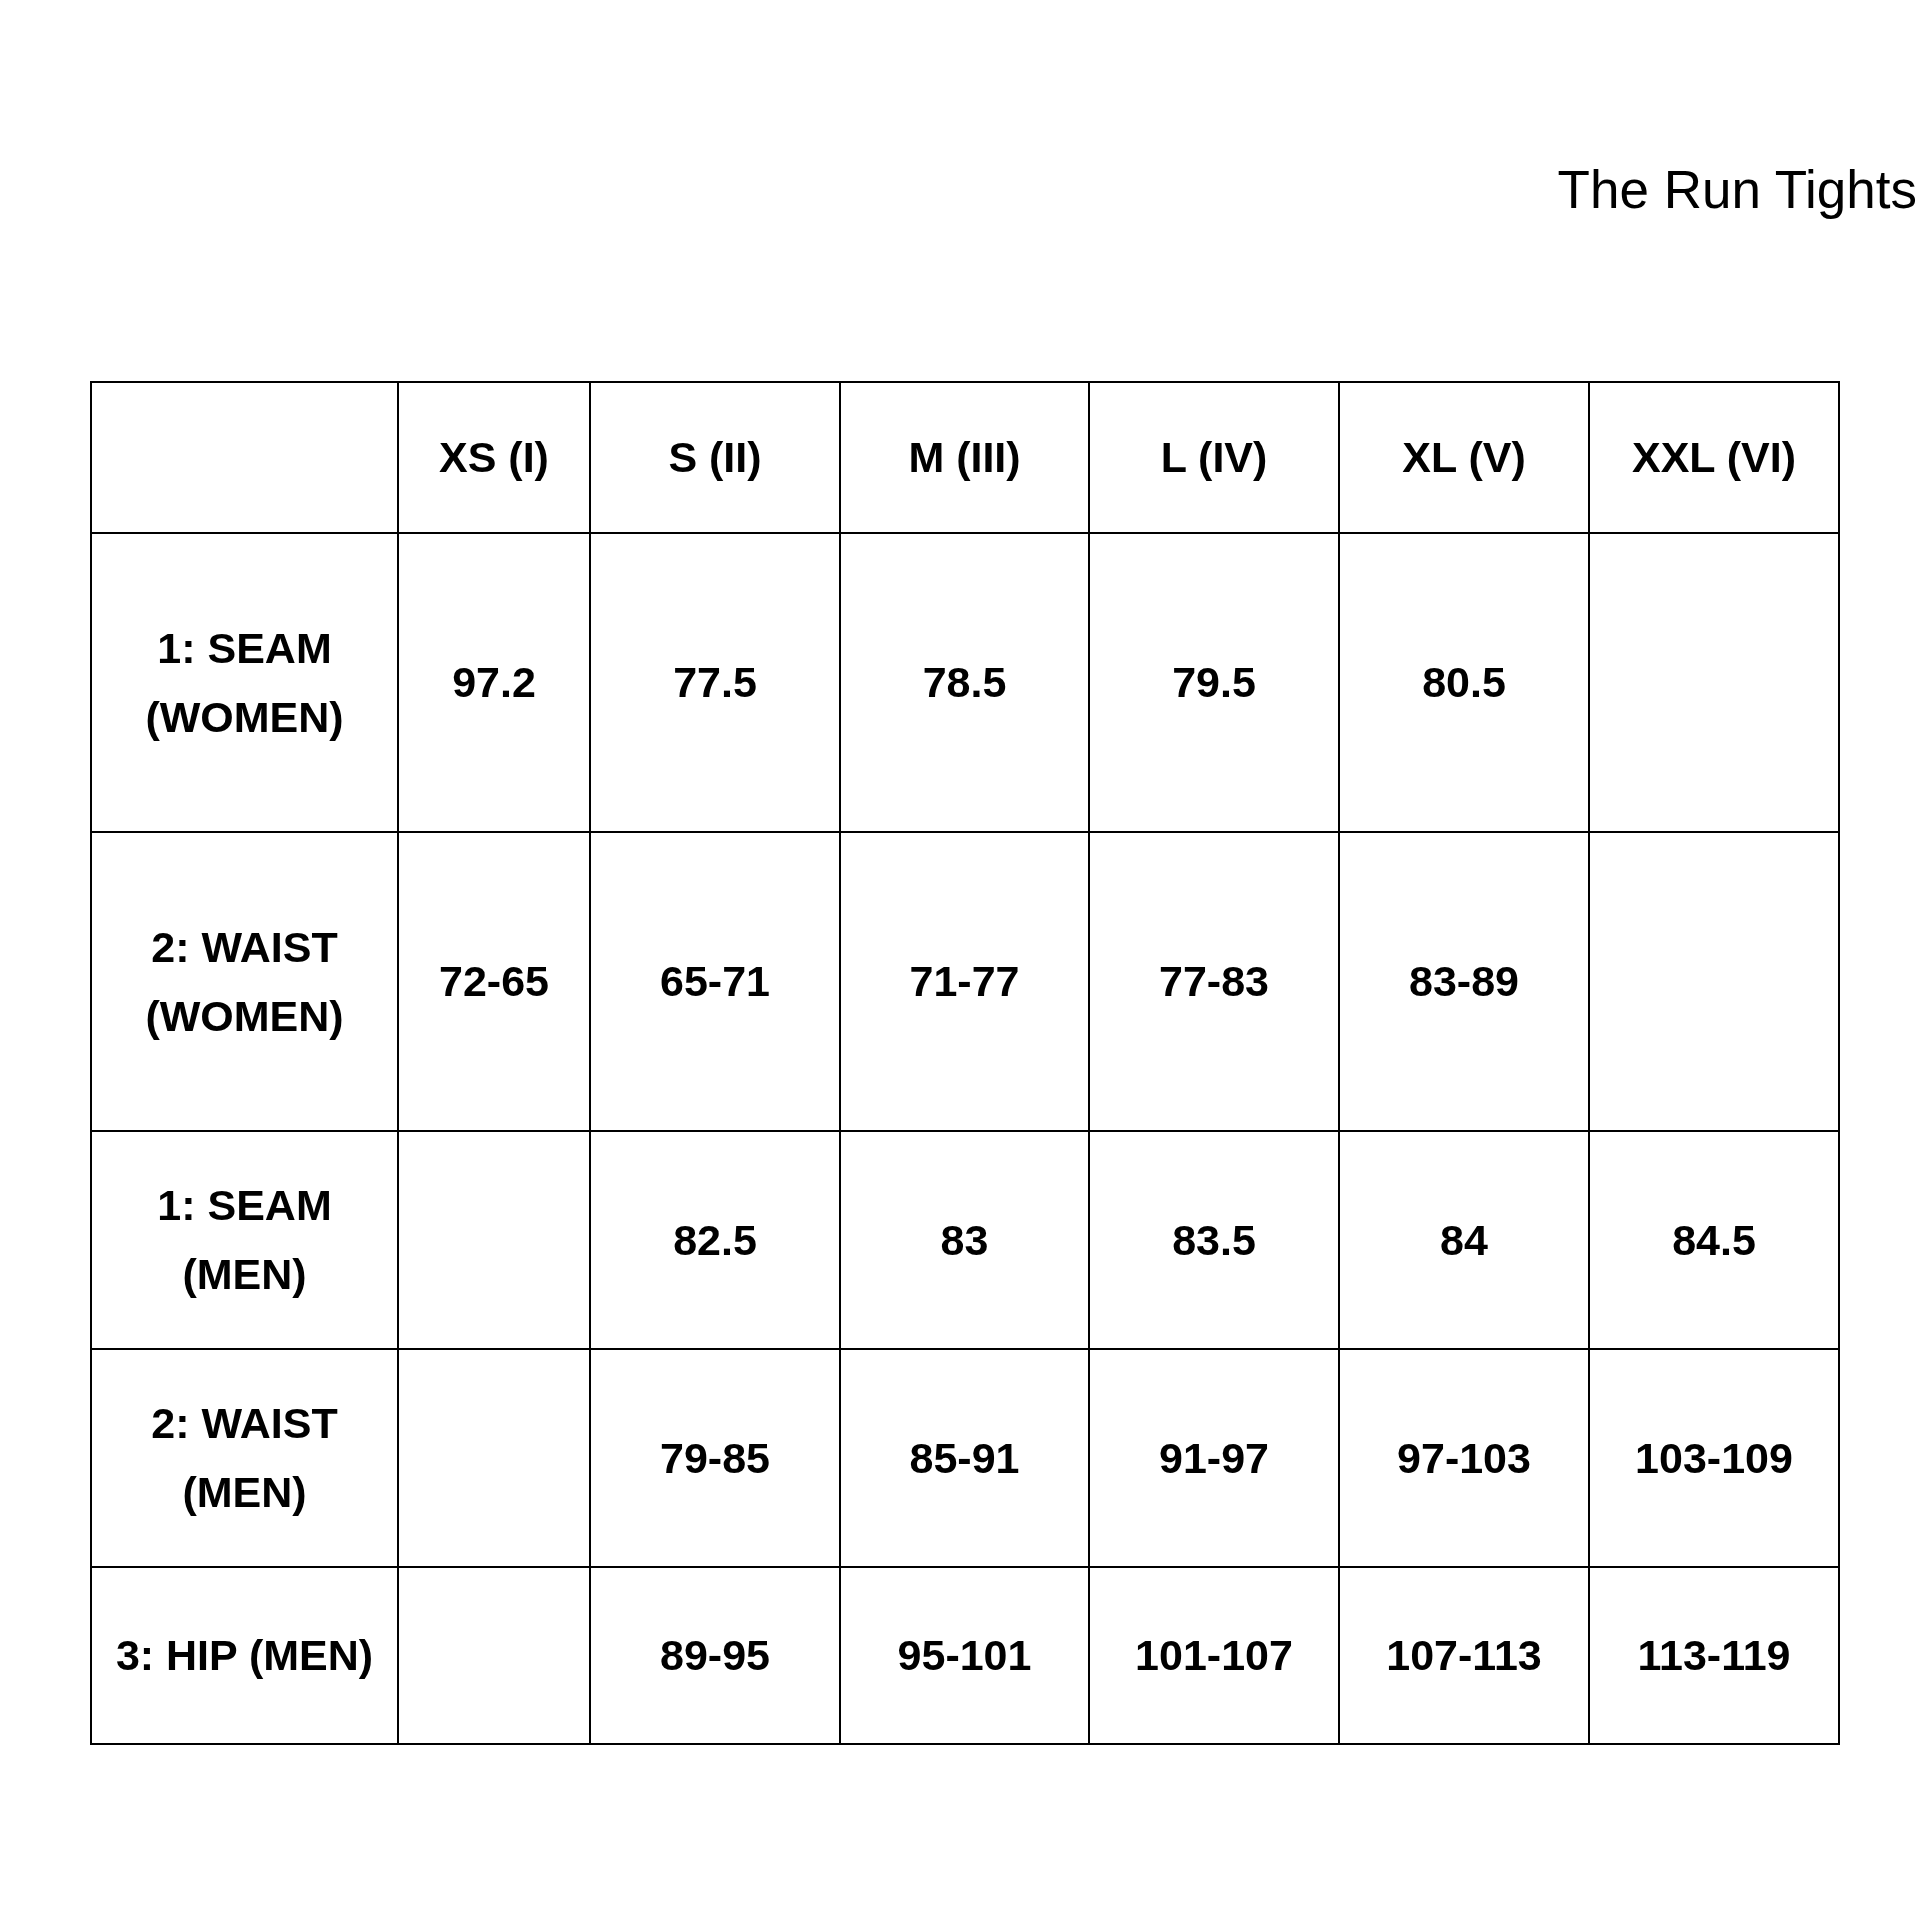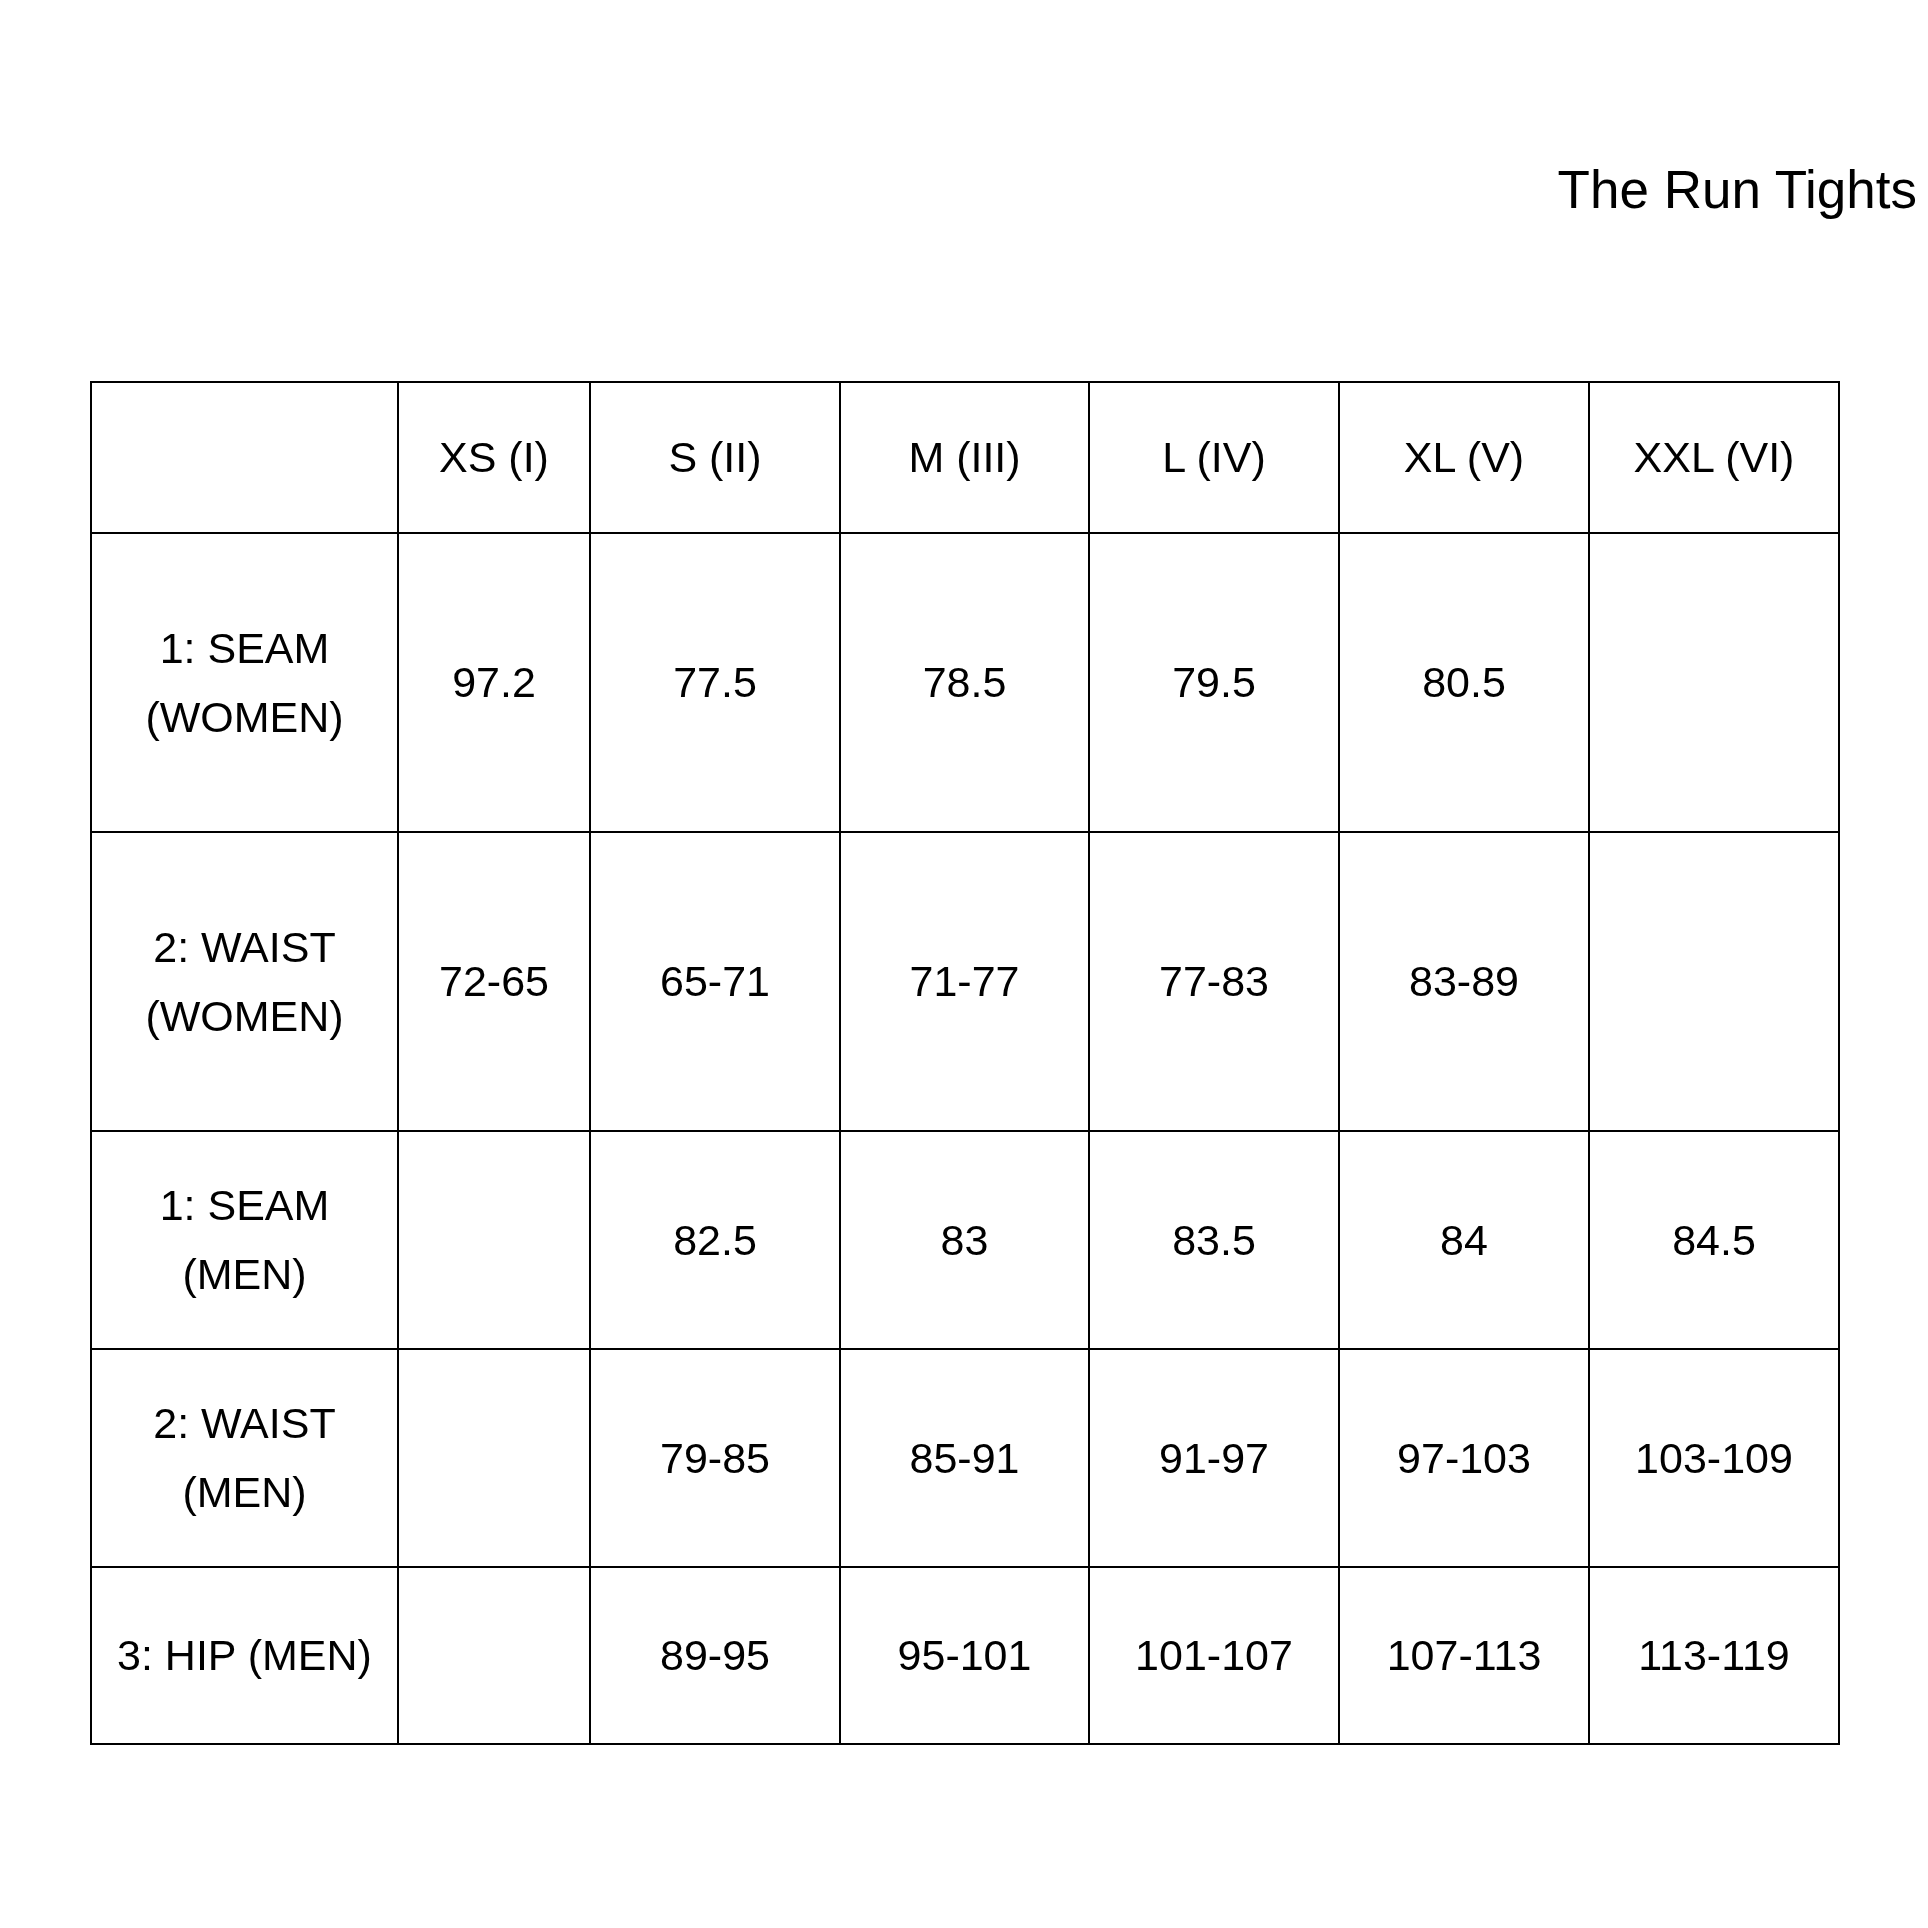--- a/index.html
+++ b/index.html
@@ -33,21 +33,21 @@
     top: 381px;
     width: 1748px;
     height: 1364px;
     border-collapse: collapse;
     table-layout: fixed;
   }
   table.size-table td, table.size-table th {
     border: 2.8px solid #000000;
     text-align: center;
     vertical-align: middle;
-    font-weight: normal;
+    font-weight: bold;
     font-size: 43px;
     line-height: 69px;
     padding: 0 3.8px;
     color: #000000;
   }
   col.c0 { width: 307px; }
   col.c1 { width: 192px; }
   col.c2 { width: 250px; }
   col.c3 { width: 249px; }
   col.c4 { width: 250px; }

